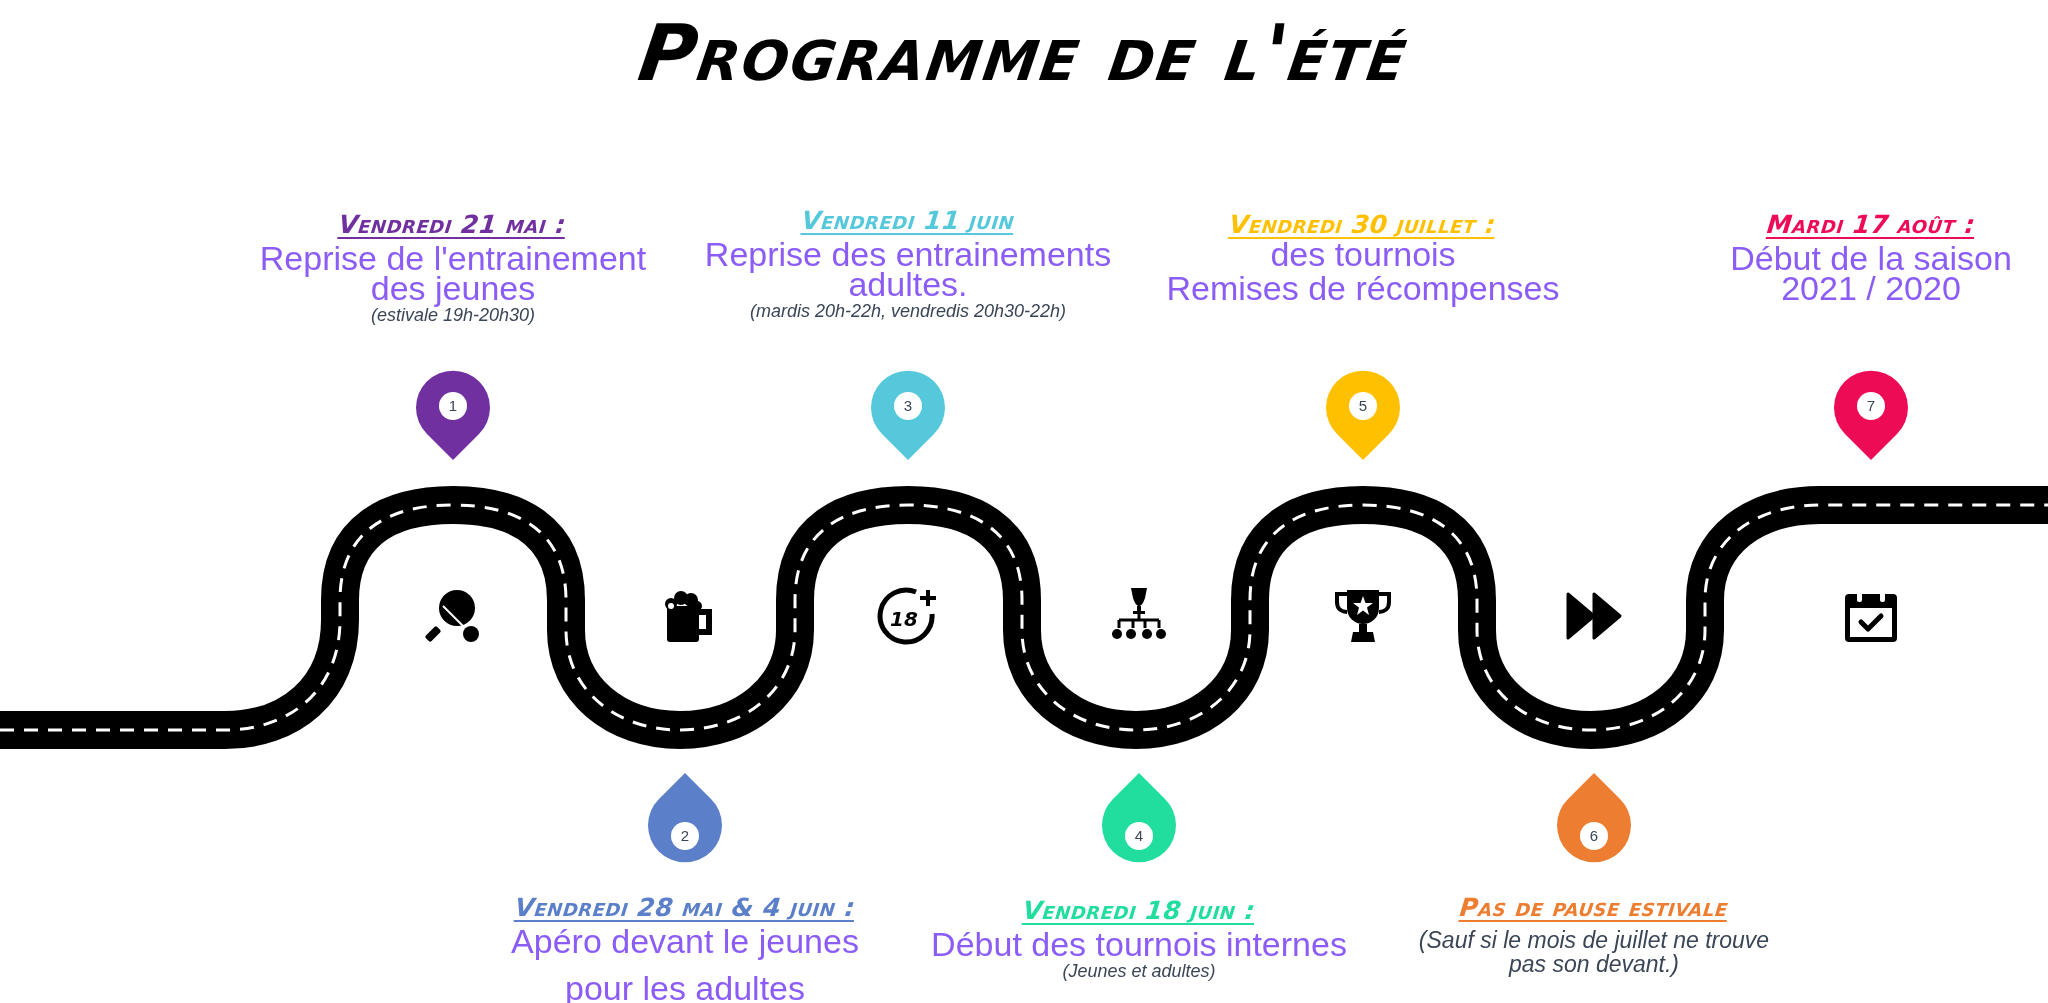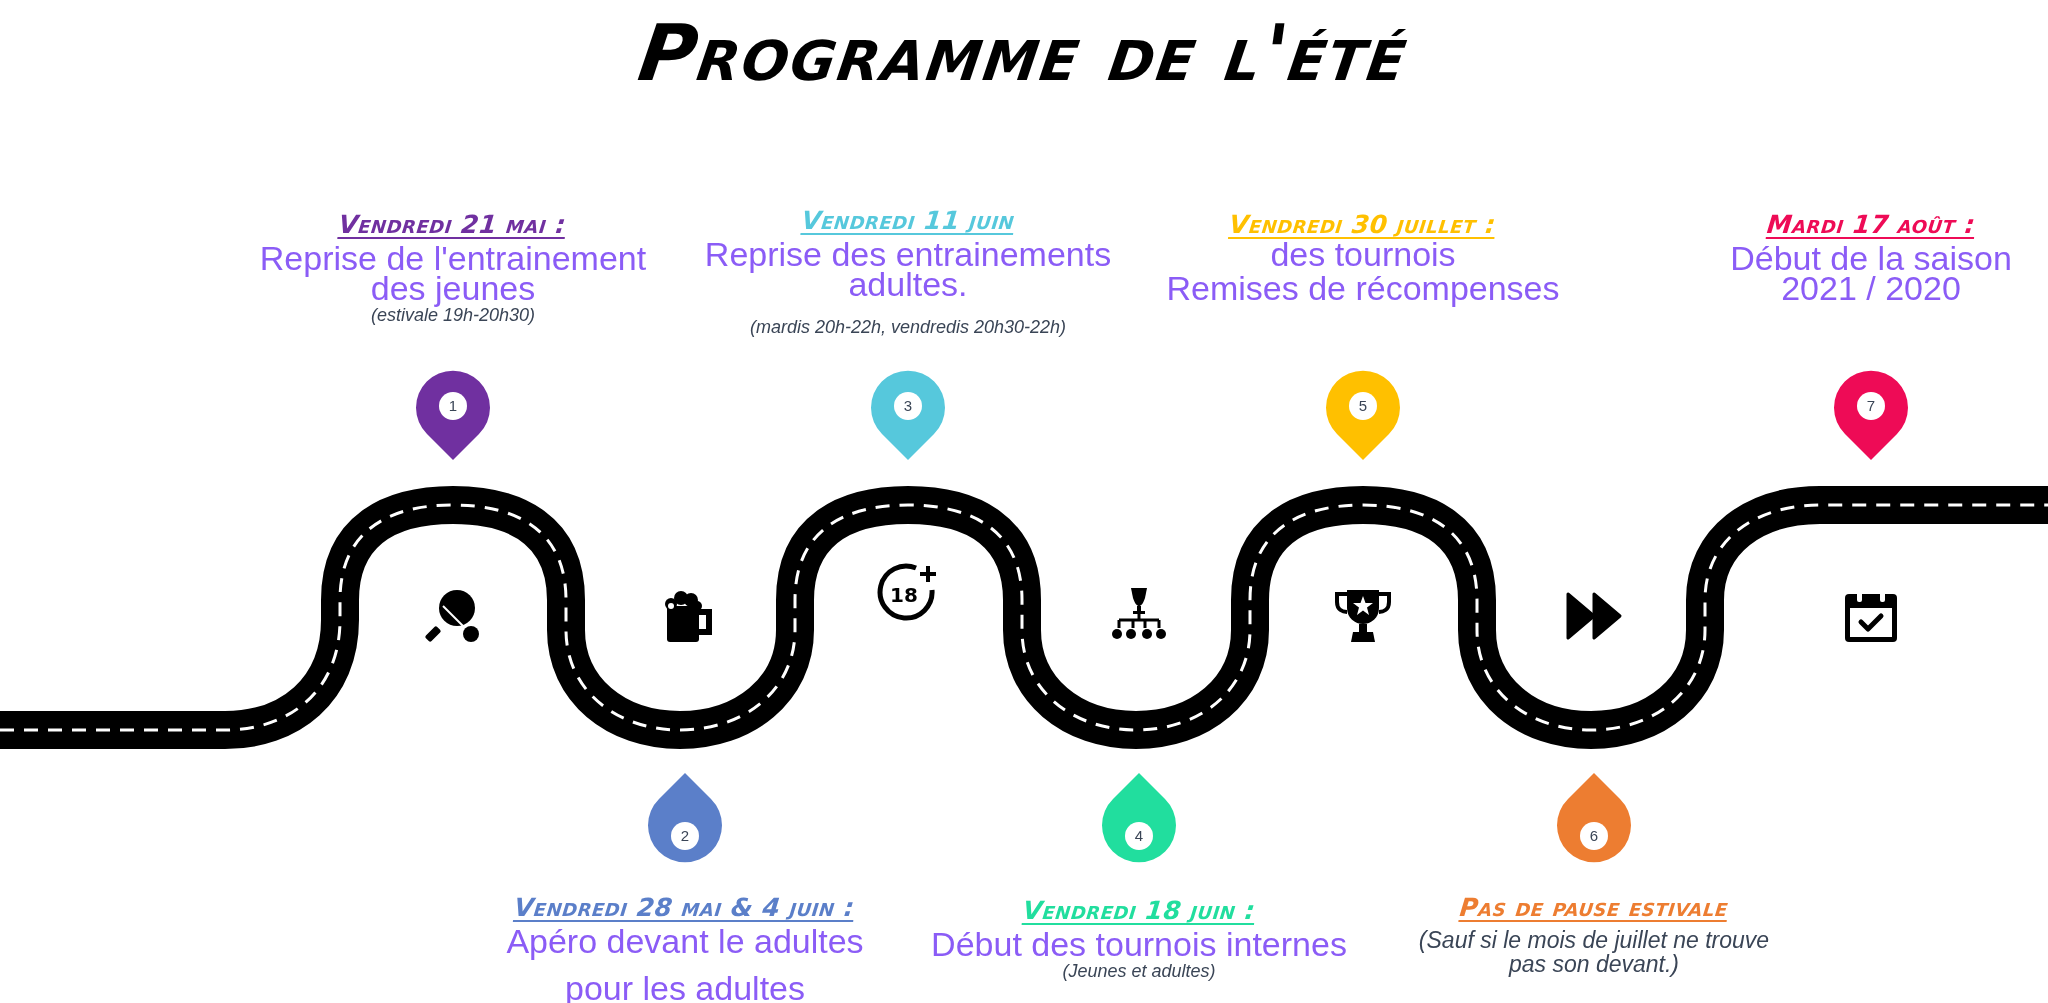--- a/index.html
+++ b/index.html
@@ -57,21 +57,21 @@
   <svg viewBox="0 0 76 92">
       <path d="M38,92 L12,66 A37,37 0 1 1 64,66 Z" fill="#7030a0"></path>
     </svg>
   <div class="num" style="top:24px;">1</div>
 </div>
 
 <div class="event" style="left:908px; top:206px;">
   <div class="date" style="color:#56c8dc;">Vendredi 11 juin</div>
   <div class="desc">Reprise des entrainements</div>
   <div class="desc" style="margin-top:0">adultes.</div>
-  <div class="note" style="margin-top:16px">(mardis 20h-22h, vendredis 20h30-22h)</div>
+  <div class="note" style="margin-top:0">(mardis 20h-22h, vendredis 20h30-22h)</div>
 </div>
 <div class="pin" style="left:908px; top:368px;">
   <svg viewBox="0 0 76 92">
       <path d="M38,92 L12,66 A37,37 0 1 1 64,66 Z" fill="#56c8dc"></path>
     </svg>
   <div class="num" style="top:24px;">3</div>
 </div>
 
 <div class="event" style="left:1363px; top:210px;">
   <div class="date" style="color:#ffc000;">Vendredi 30 juillet :</div>
@@ -98,21 +98,21 @@
 </div>
 
 <div class="pin" style="left:685px; top:773px;">
   <svg viewBox="0 0 76 92">
       <path d="M38,0 L64,26 A37,37 0 1 1 12,26 Z" fill="#5b7fc9"></path>
     </svg>
   <div class="num" style="top:49px;">2</div>
 </div>
 <div class="event" style="left:685px; top:893px;">
   <div class="date" style="color:#5b7fc9;">Vendredi 28 mai &amp; 4 juin :</div>
-  <div class="desc">Apéro devant le adultes</div>
+  <div class="desc">Apéro devant le jeunes</div>
   <div class="desc" style="margin-top:17px">pour les adultes</div>
 </div>
 
 <div class="pin" style="left:1139px; top:773px;">
   <svg viewBox="0 0 76 92">
       <path d="M38,0 L64,26 A37,37 0 1 1 12,26 Z" fill="#21de9e"></path>
     </svg>
   <div class="num" style="top:49px;">4</div>
 </div>
 <div class="event" style="left:1139px; top:896px;">
@@ -145,21 +145,21 @@
   <svg viewBox="0 0 64 64">
     <rect x="14" y="22" width="32" height="36" rx="3" fill="#000"></rect>
     <path d="M46,28 L56,28 L56,48 L46,48" fill="none" stroke="#000" stroke-width="6"></path>
     <circle cx="18" cy="20" r="6" fill="#000"></circle>
     <circle cx="28" cy="14" r="7" fill="#000"></circle>
     <circle cx="38" cy="16" r="7" fill="#000"></circle>
     <circle cx="44" cy="22" r="5" fill="#000"></circle>
     <circle cx="18" cy="22" r="3" fill="#fff"></circle>
   </svg>
 </div>
-<div class="icon" style="left:908px; top:592px;">
+<div class="icon" style="left:908px; top:616px;font-style:italic;">
   <svg viewBox="0 0 64 64">
     <path d="M40,8 A26,26 0 1 0 56,30" fill="none" stroke="#000" stroke-width="5"></path>
     <text x="28" y="42" font-family="DejaVu Sans, sans-serif" font-size="20" font-weight="bold" text-anchor="middle" fill="#000">18</text>
     <line x1="52" y1="6" x2="52" y2="22" stroke="#000" stroke-width="4"></line>
     <line x1="44" y1="14" x2="60" y2="14" stroke="#000" stroke-width="4"></line>
   </svg>
 </div>
 <div class="icon" style="left:1139px; top:616px;">
   <svg viewBox="0 0 64 64">
     <path d="M24,4 L40,4 L38,14 C36,20 34,22 32,22 C30,22 28,20 26,14 Z" fill="#000"></path>

